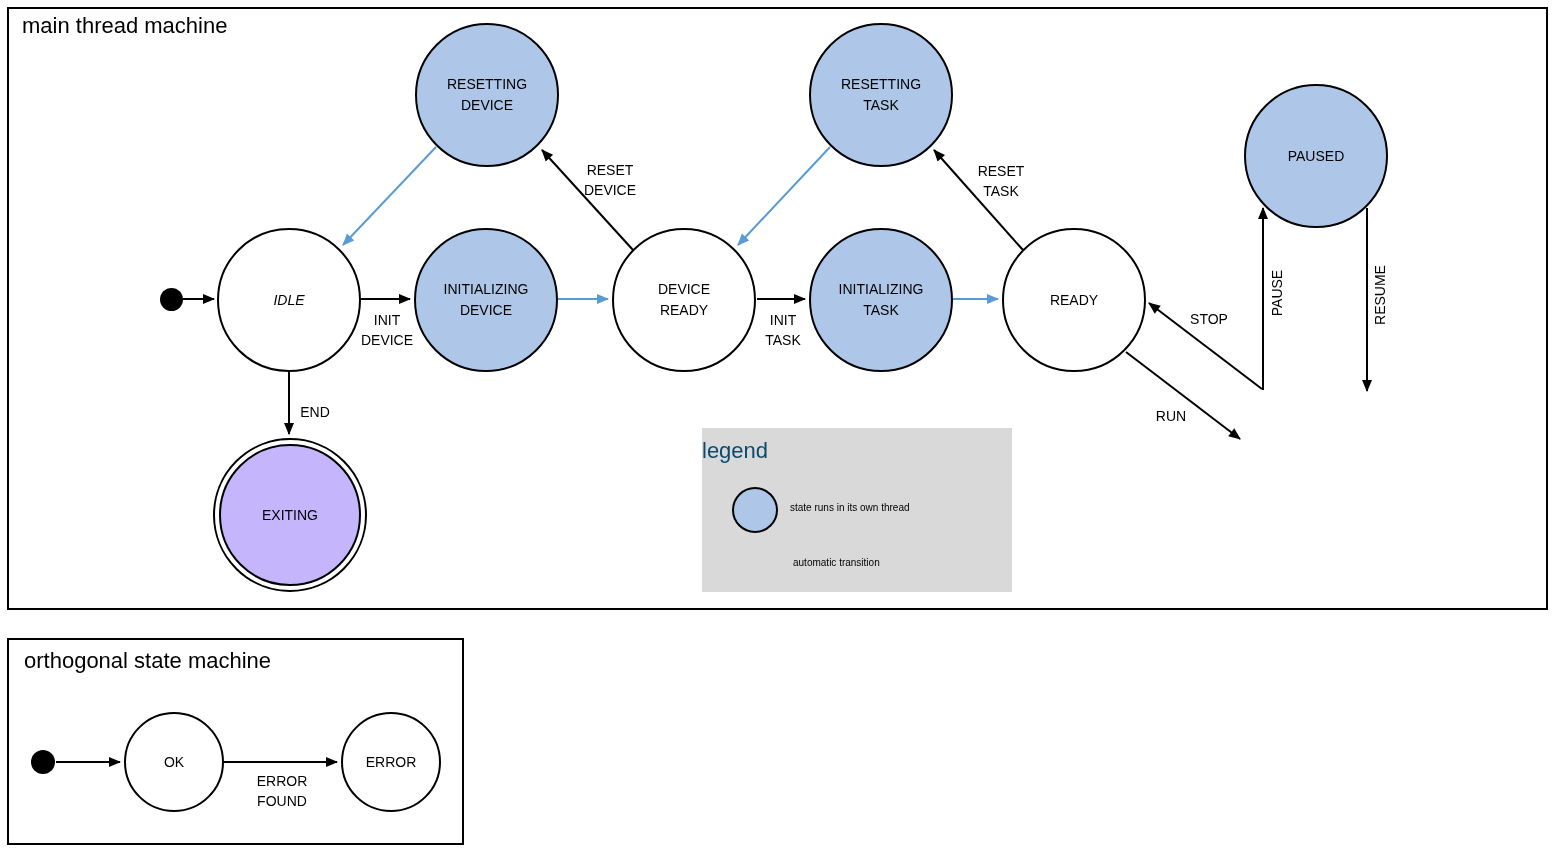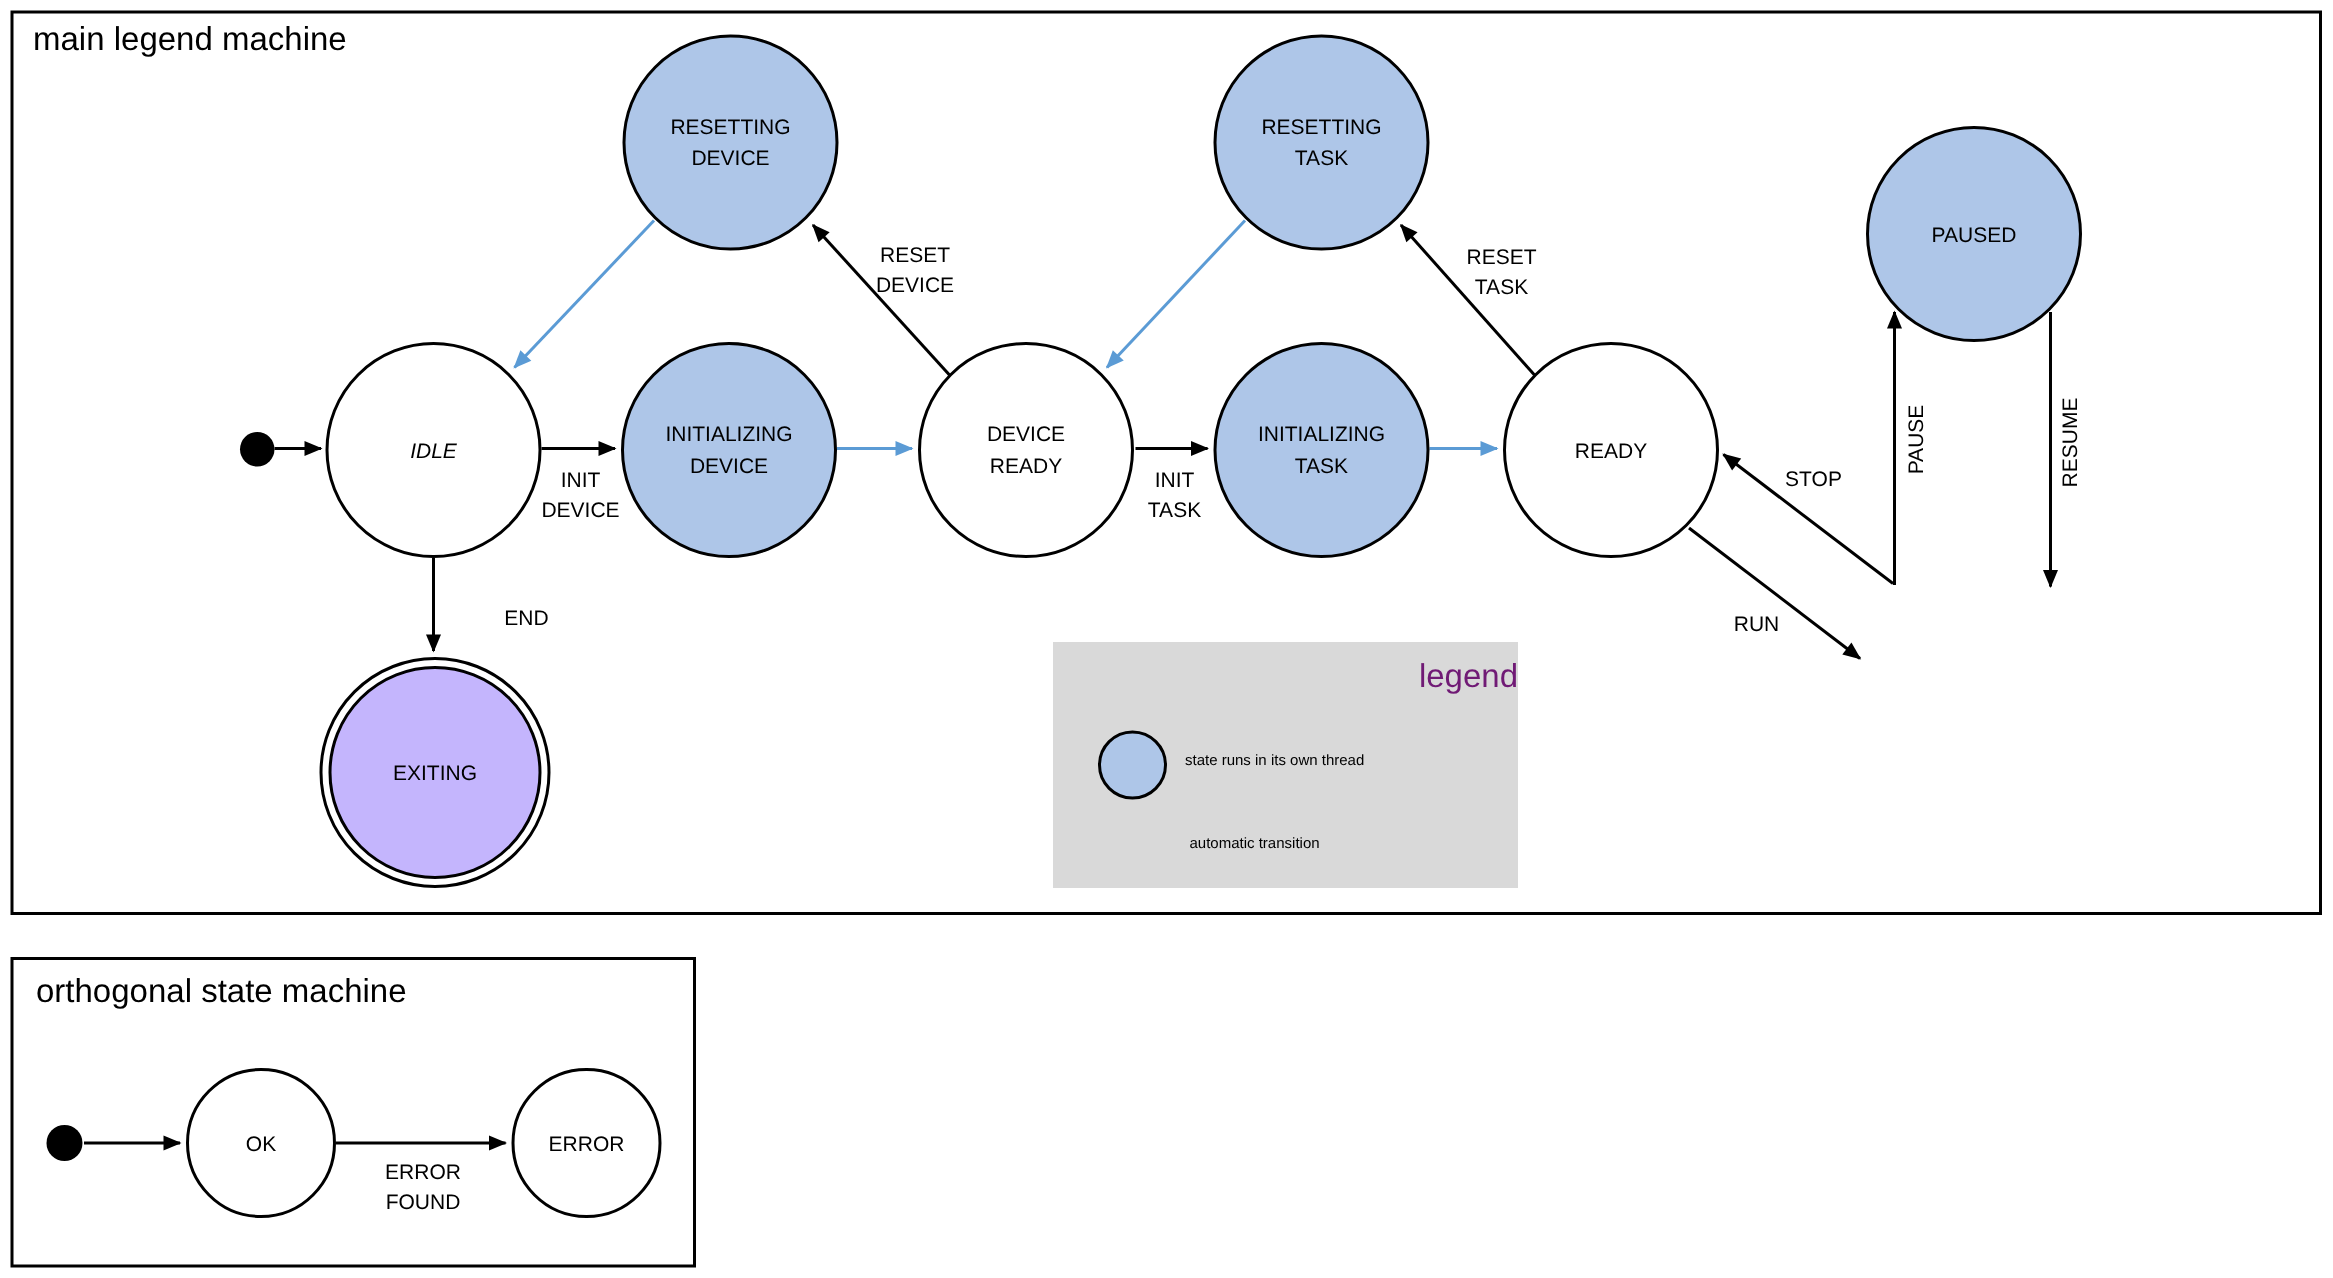--- a/index.html
+++ b/index.html
@@ -29,33 +29,33 @@
 
   .initial-dot { position:absolute; background:#000; border-radius:50%; }
 
   .tlabel { position:absolute; font-size:14px; color:#000; text-align:center;
             white-space:pre-line; line-height:1.45;
             transform:translate(-50%,-50%); }
   .tlabel.vert { transform:translate(-50%,-50%) rotate(-90deg); white-space:nowrap; }
 
   .legend-box { position:absolute; left:702px; top:428px; width:310px; height:164px;
                 background:#d9d9d9; }
-  .legend-title { position:absolute; left:0; top:10px; width:100%; text-align:right;
-                  font-size:22px; color:#701a75; }
+  .legend-title { position:absolute; left:0; top:10px; width:100%; text-align:left;
+                  font-size:22px; color:#0c4a6e; }
   .legend-circle { position:absolute; left:30px; top:59px; width:46px; height:46px;
                    border:2px solid #000; border-radius:50%; background:#aec6e8; }
   .legend-text { position:absolute; font-size:10px; color:#000; white-space:nowrap; }
 </style>
 </head>
 <body>
 
 <div id="canvas">
 
   <div class="frame" style="left:7px; top:7px; width:1541px; height:603px;"></div>
-  <div class="frame-title" style="left:22px; top:13px;">main legend machine</div>
+  <div class="frame-title" style="left:22px; top:13px;">main thread machine</div>
 
   <div class="frame" style="left:7px; top:638px; width:457px; height:207px;"></div>
   <div class="frame-title" style="left:24px; top:648px;">orthogonal state machine</div>
 
   <svg id="arrow-layer" viewBox="0 0 1555 852" xmlns="http://www.w3.org/2000/svg">
     <defs>
       <marker id="head-black" markerUnits="userSpaceOnUse" markerWidth="14" markerHeight="12" refX="12" refY="6" orient="auto">
         <path d="M1,1 L13,6 L1,11 z" fill="#000"></path>
       </marker>
       <marker id="head-blue" markerUnits="userSpaceOnUse" markerWidth="14" markerHeight="12" refX="12" refY="6" orient="auto">
@@ -114,21 +114,21 @@
   <div class="tlabel" style="left:610px; top:180px;">RESET
 DEVICE</div>
   <div class="tlabel" style="left:783px; top:330px;">INIT
 TASK</div>
   <div class="tlabel" style="left:1001px; top:181px;">RESET
 TASK</div>
   <div class="tlabel" style="left:1209px; top:319px;">STOP</div>
   <div class="tlabel" style="left:1171px; top:416px;">RUN</div>
   <div class="tlabel vert" style="left:1277px; top:293px;">PAUSE</div>
   <div class="tlabel vert" style="left:1380px; top:295px;">RESUME</div>
-  <div class="tlabel" style="left:315px; top:412px;margin-left:36px;">END</div>
+  <div class="tlabel" style="left:315px; top:412px;">END</div>
   <div class="tlabel" style="left:282px; top:791px;">ERROR
 FOUND</div>
 
   <div class="legend-box">
     <div class="legend-title">legend</div>
     <div class="legend-circle"></div>
     <div class="legend-text" style="left:88px; top:74px;">state runs in its own thread</div>
     <div class="legend-text" style="left:91px; top:129px;">automatic transition</div>
   </div>
 

